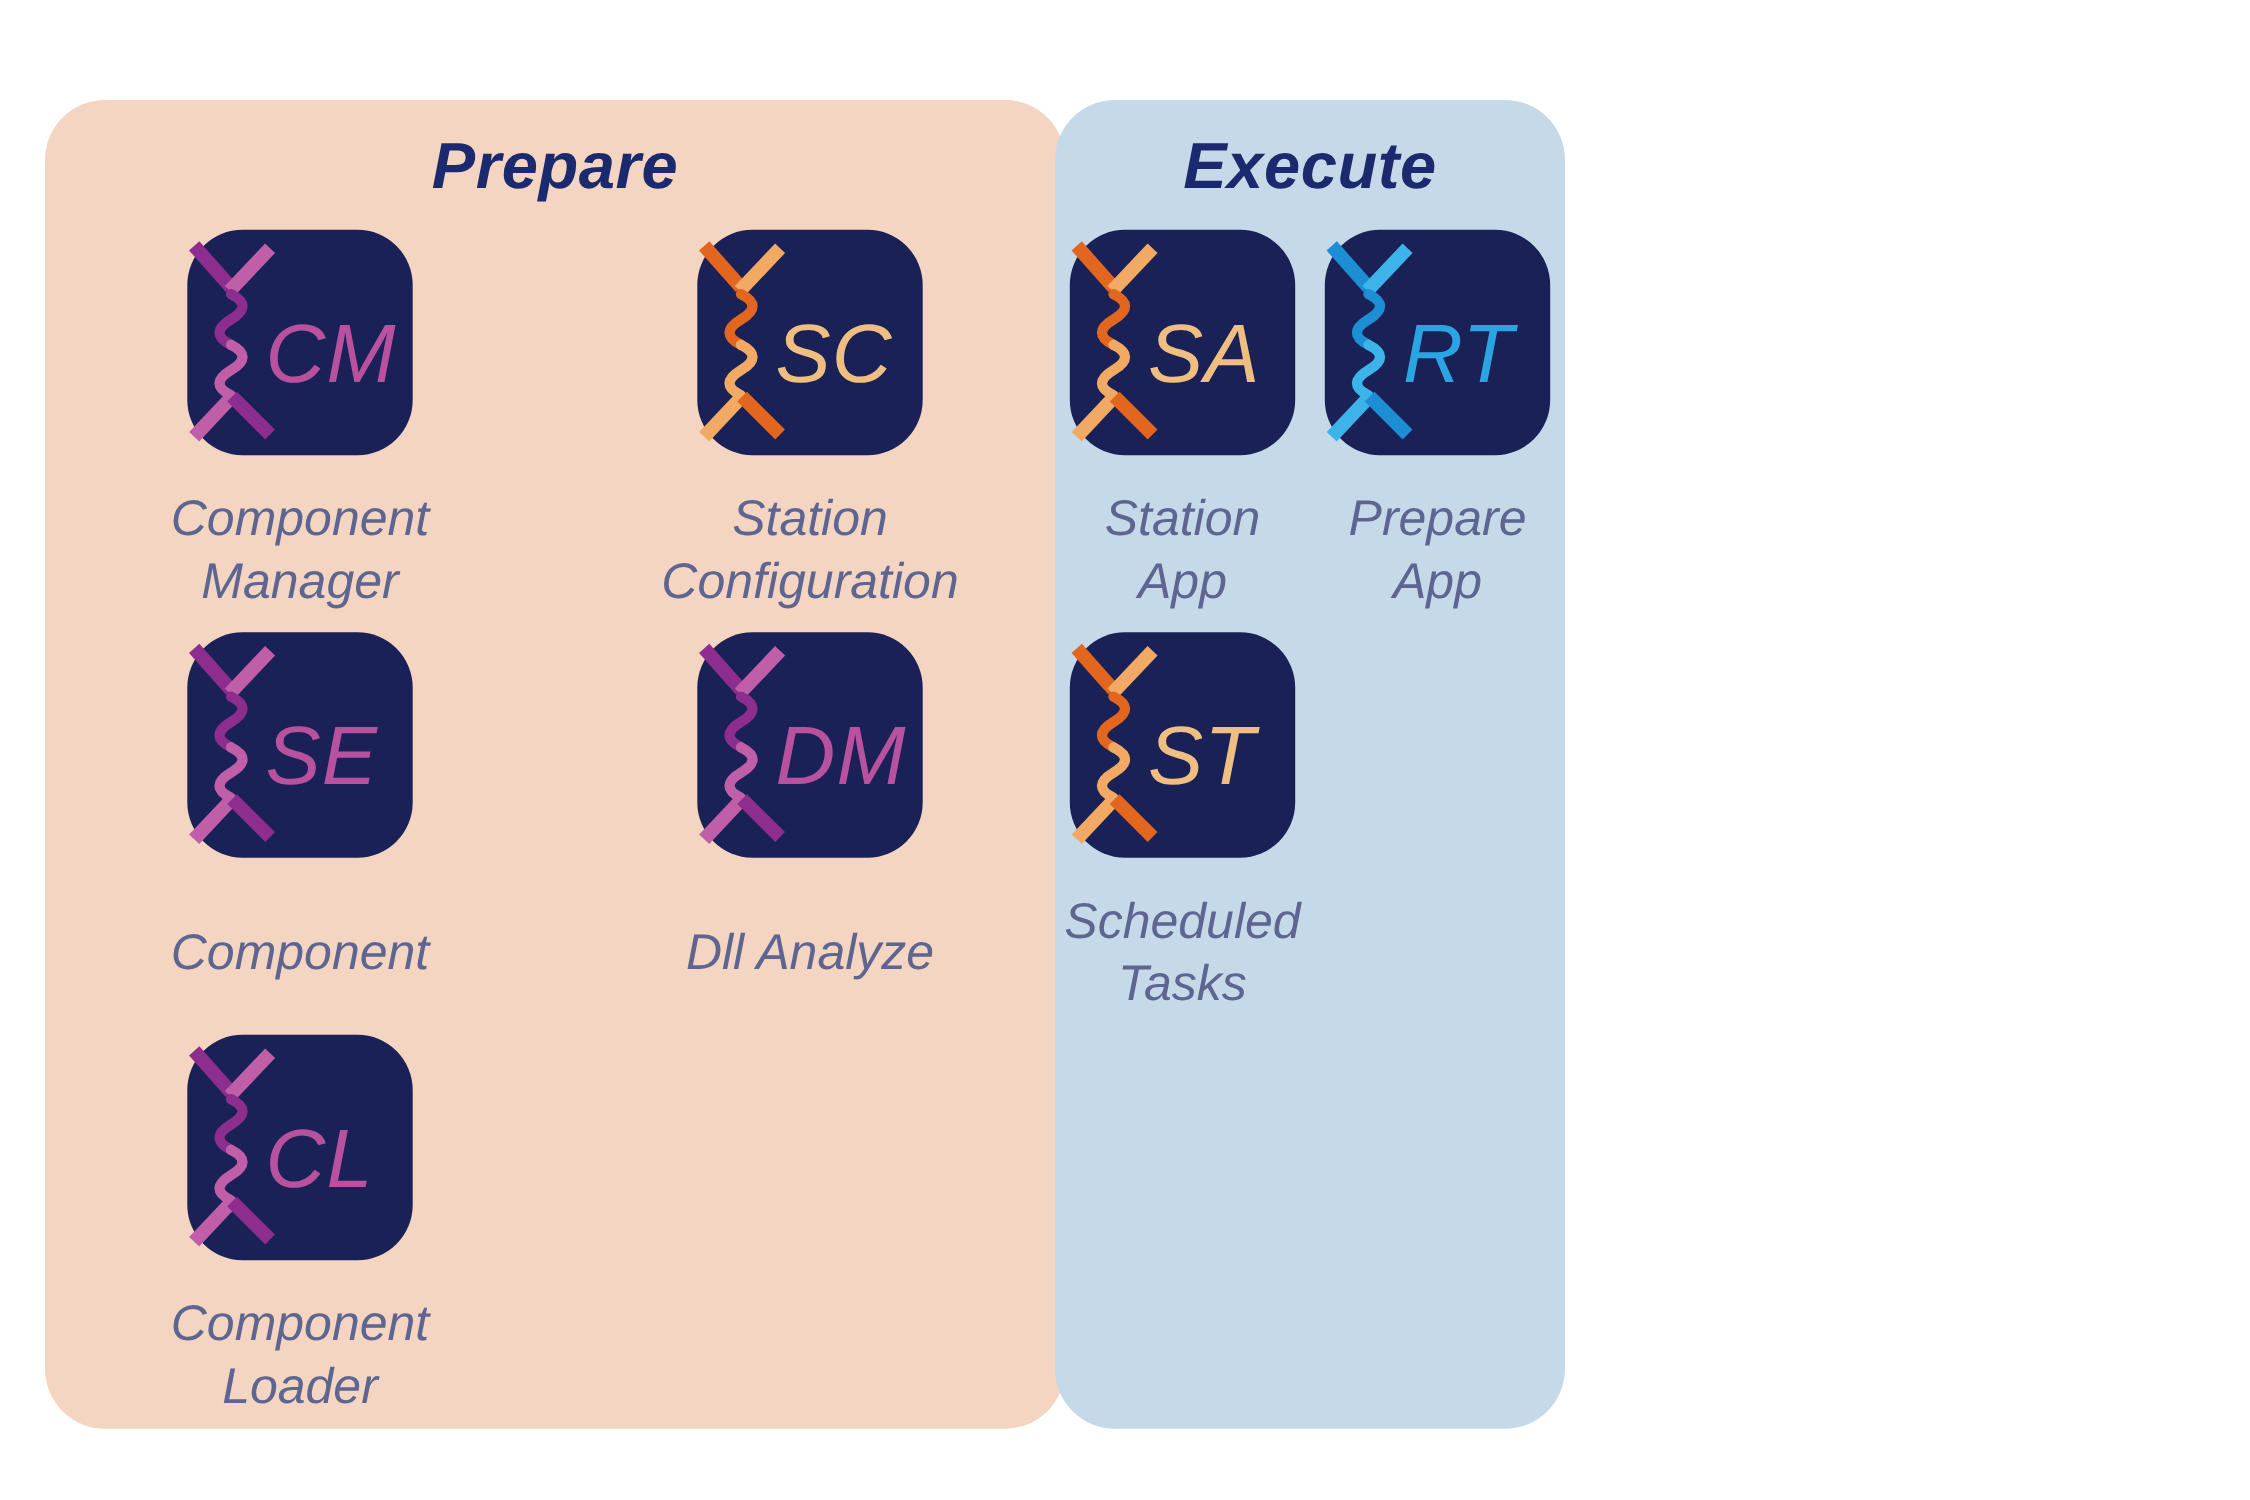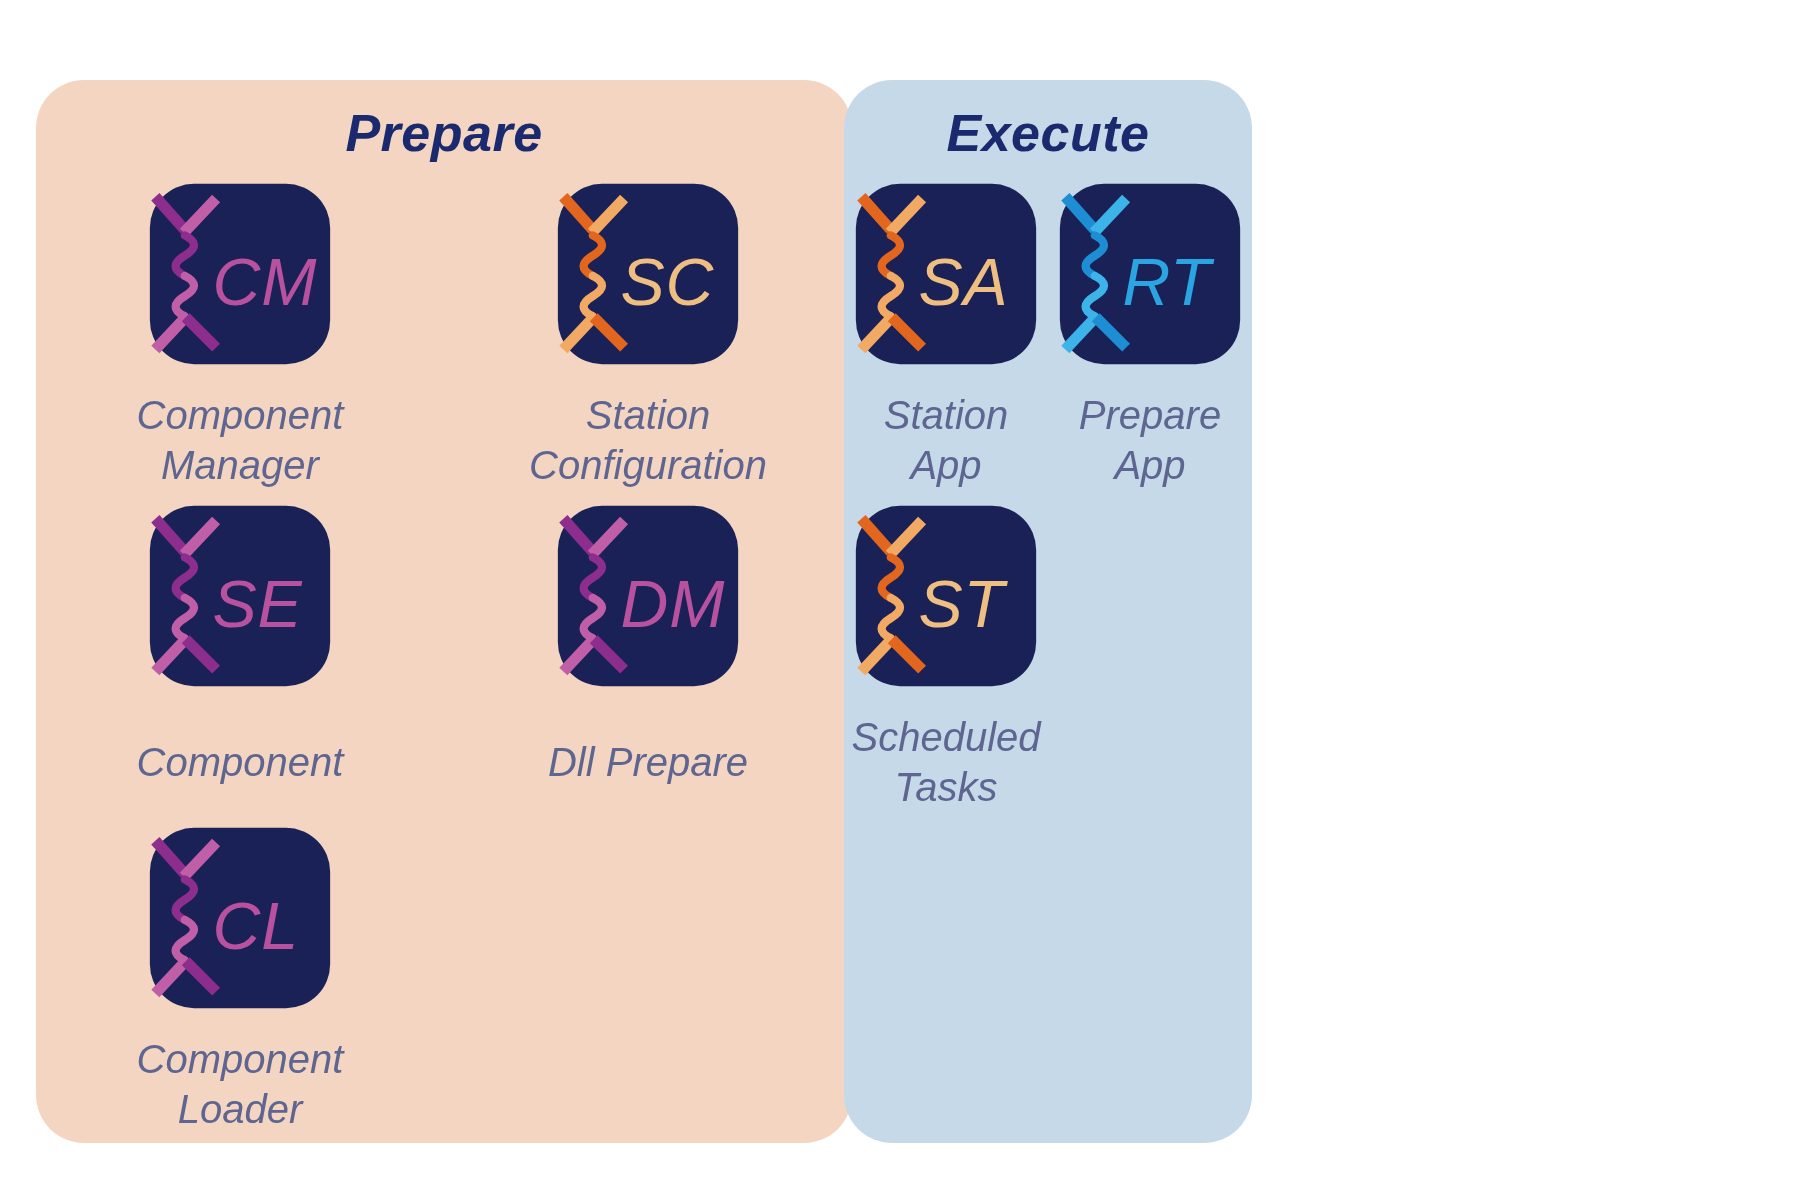--- a/index.html
+++ b/index.html
@@ -130,21 +130,21 @@
         </svg>
         <div class="app-label">Component</div>
       </div>
 
       <div class="app-cell">
         <svg class="app-icon fam-purple" viewBox="0 0 100 100">
           <rect class="icon-bg" x="1" y="1" width="98" height="98" rx="24"></rect>
           <use href="#dna-helix"></use>
           <text class="icon-abbr" x="35" y="67">DM</text>
         </svg>
-        <div class="app-label">Dll Prepare</div>
+        <div class="app-label">Dll Analyze</div>
       </div>
 
 
       <div class="app-cell">
         <svg class="app-icon fam-purple" viewBox="0 0 100 100">
           <rect class="icon-bg" x="1" y="1" width="98" height="98" rx="24"></rect>
           <use href="#dna-helix"></use>
           <text class="icon-abbr" x="35" y="67">CL</text>
         </svg>
         <div class="app-label">Component

